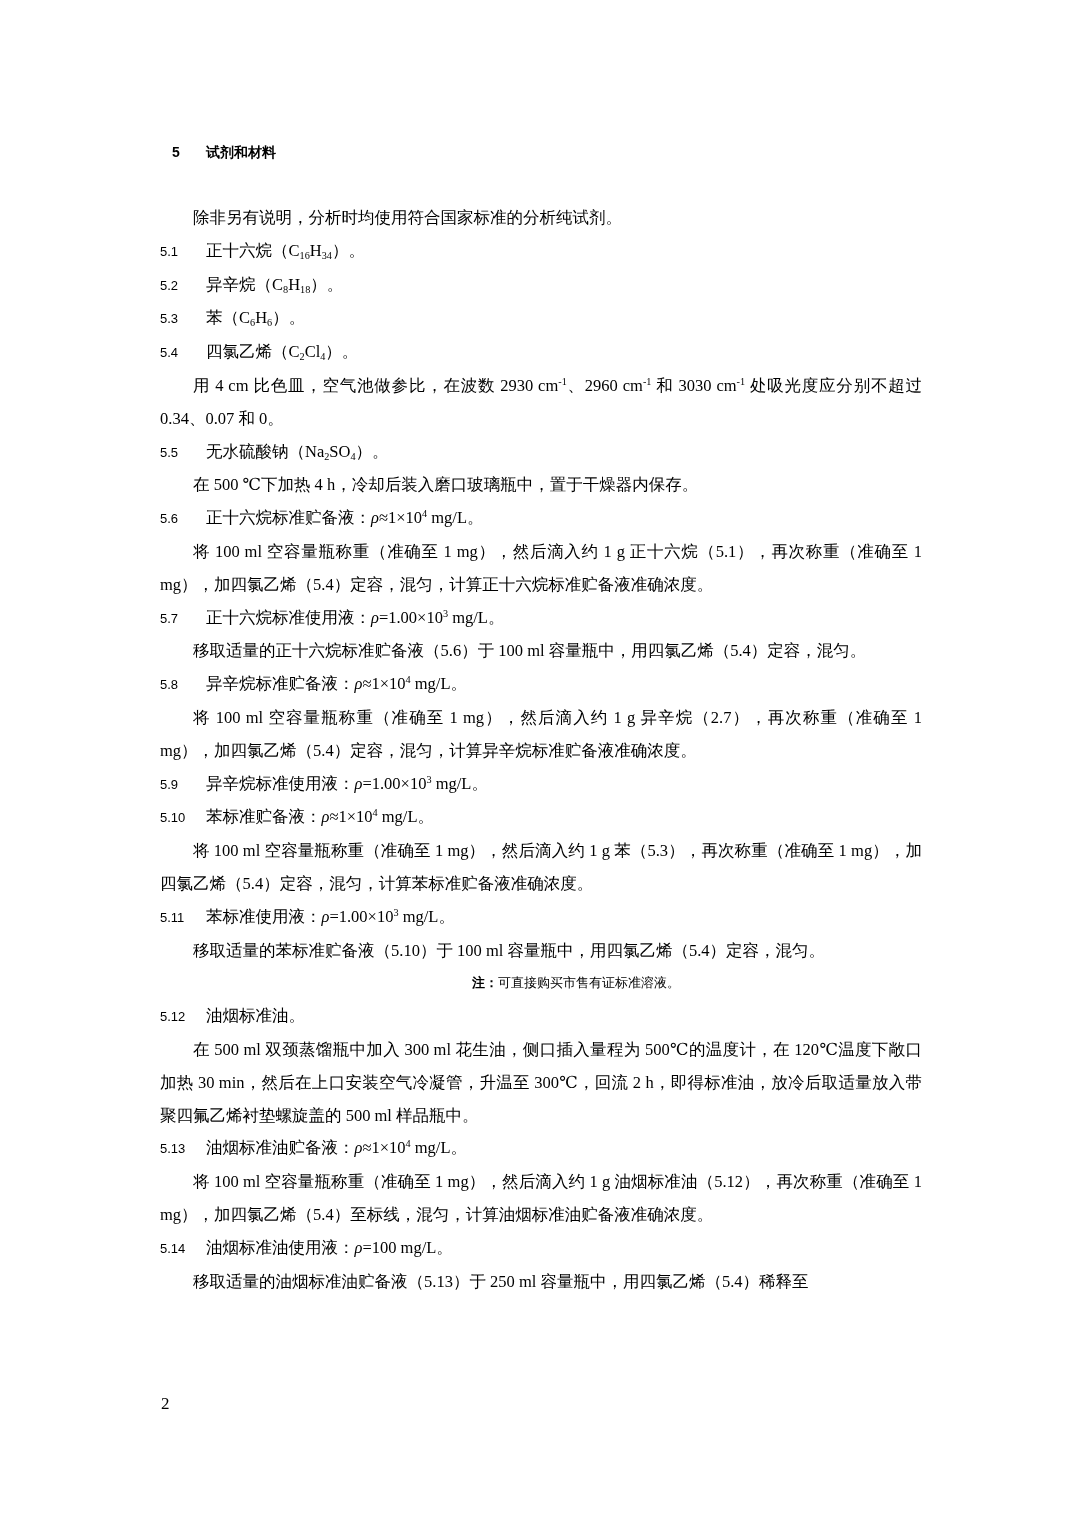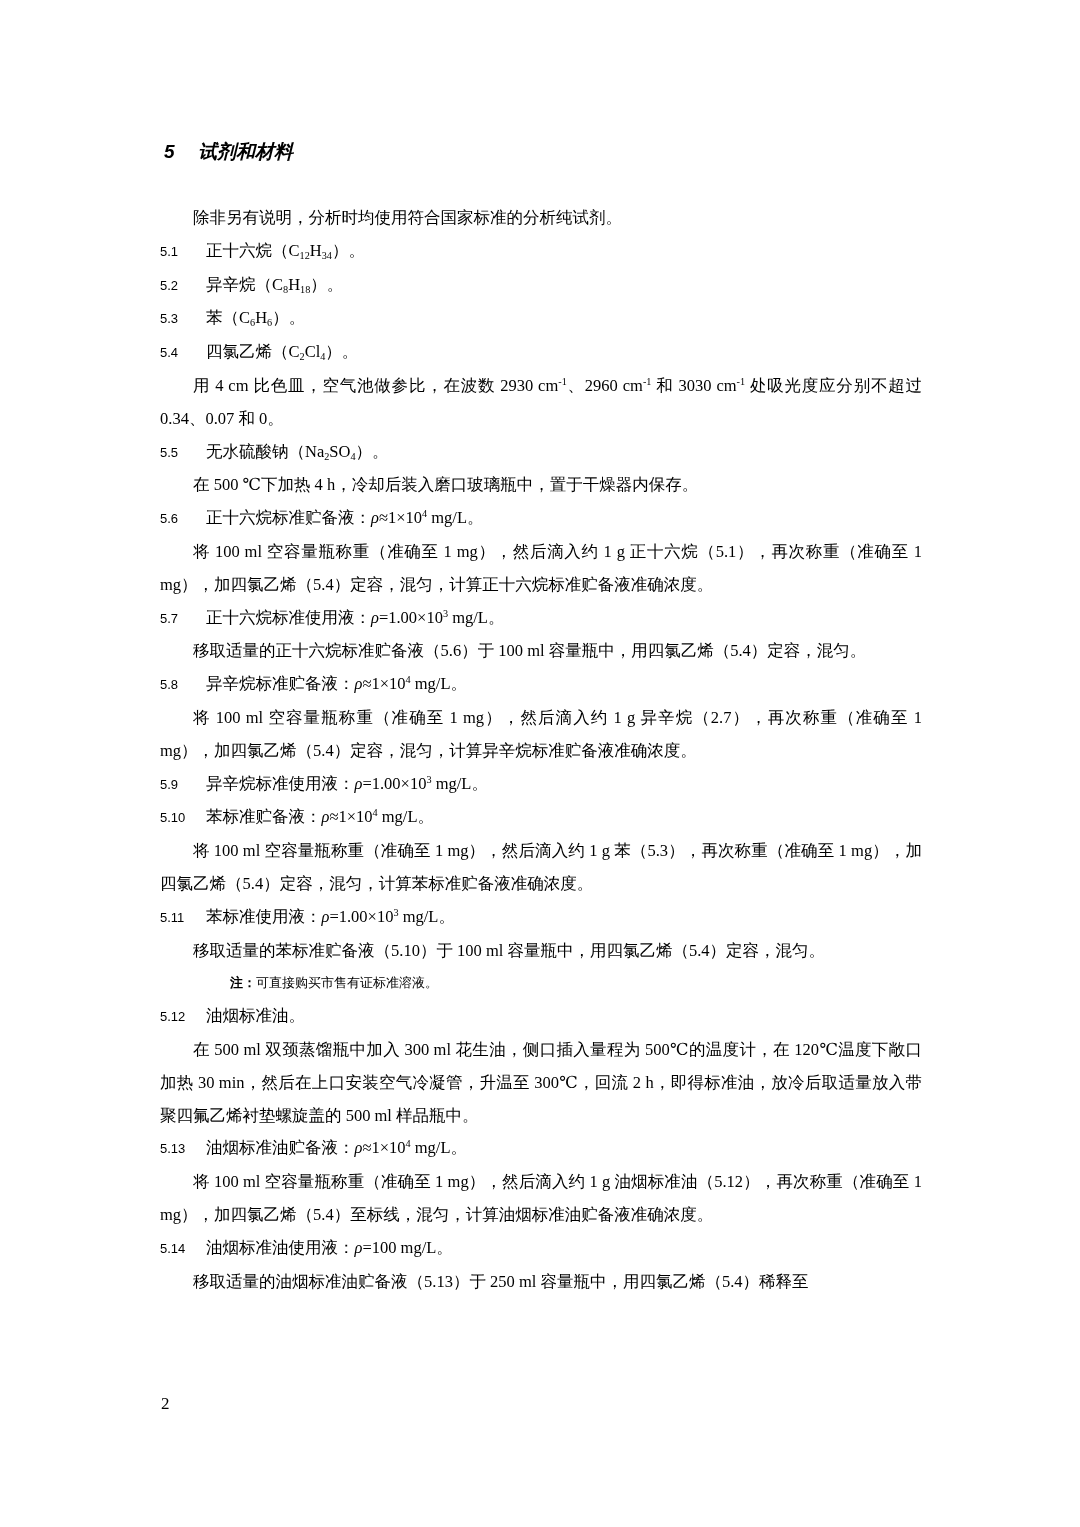--- a/index.html
+++ b/index.html
@@ -15,45 +15,44 @@
   }
   .doc {
     position: absolute;
     left: 160px;
     top: 140px;
     width: 762px;
   }
   .h1 {
     font-family: "Liberation Sans", "DejaVu Sans", sans-serif;
     font-weight: bold;
-    font-size: 19px;
+    font-size: 14px;
     line-height: 24px;
-    margin: 0 0 38px 4px;
-    font-style: italic;
+    margin: 0 0 38px 12px;
   }
   .h1 .hnum { display: inline-block; min-width: 34px; }
   .para, .clause {
     font-size: 16.5px;
     line-height: 32.8px;
     text-align: justify;
     margin: 0;
   }
   .para { text-indent: 2em; }
   .clause { text-indent: 0; }
   .cnum {
     font-family: "Liberation Sans", "DejaVu Sans", sans-serif;
     font-size: 13px;
     display: inline-block;
     min-width: 46px;
   }
   .note {
     font-size: 13px;
     line-height: 32.8px;
     padding-left: 70px;
-    text-align: left;
+    text-align: center;
   }
   .note-label { font-weight: bold; }
   sub, sup { font-size: 62%; line-height: 0; }
   sub { vertical-align: -0.25em; }
   sup { vertical-align: 0.55em; }
   i { font-style: italic; }
   .pagenum {
     position: absolute;
     left: 161px;
     top: 1392px;
@@ -64,21 +63,21 @@
 </head>
 <body>
 
 <div class="page">
   <div class="doc">
     <div class="h1">
       <span class="hnum">5</span><span>试剂和材料</span>
     </div>
     <div>
         <div class="para">除非另有说明，分析时均使用符合国家标准的分析纯试剂。</div>
-        <div class="clause"><span class="cnum">5.1</span><span>正十六烷（C<sub>12</sub>H<sub>34</sub>）。</span></div>
+        <div class="clause"><span class="cnum">5.1</span><span>正十六烷（C<sub>16</sub>H<sub>34</sub>）。</span></div>
         <div class="clause"><span class="cnum">5.2</span><span>异辛烷（C<sub>8</sub>H<sub>18</sub>）。</span></div>
         <div class="clause"><span class="cnum">5.3</span><span>苯（C<sub>6</sub>H<sub>6</sub>）。</span></div>
         <div class="clause"><span class="cnum">5.4</span><span>四氯乙烯（C<sub>2</sub>Cl<sub>4</sub>）。</span></div>
         <div class="para">用 4 cm 比色皿，空气池做参比，在波数 2930 cm<sup>-1</sup>、2960 cm<sup>-1</sup> 和 3030 cm<sup>-1</sup> 处吸光度应分别不超过 0.34、0.07 和 0。</div>
         <div class="clause"><span class="cnum">5.5</span><span>无水硫酸钠（Na<sub>2</sub>SO<sub>4</sub>）。</span></div>
         <div class="para">在 500 ℃下加热 4 h，冷却后装入磨口玻璃瓶中，置于干燥器内保存。</div>
         <div class="clause"><span class="cnum">5.6</span><span>正十六烷标准贮备液：<i>ρ</i>≈1×10<sup>4</sup> mg/L。</span></div>
         <div class="para">将 100 ml 空容量瓶称重（准确至 1 mg），然后滴入约 1 g 正十六烷（5.1），再次称重（准确至 1 mg），加四氯乙烯（5.4）定容，混匀，计算正十六烷标准贮备液准确浓度。</div>
         <div class="clause"><span class="cnum">5.7</span><span>正十六烷标准使用液：<i>ρ</i>=1.00×10<sup>3</sup> mg/L。</span></div>
         <div class="para">移取适量的正十六烷标准贮备液（5.6）于 100 ml 容量瓶中，用四氯乙烯（5.4）定容，混匀。</div>

